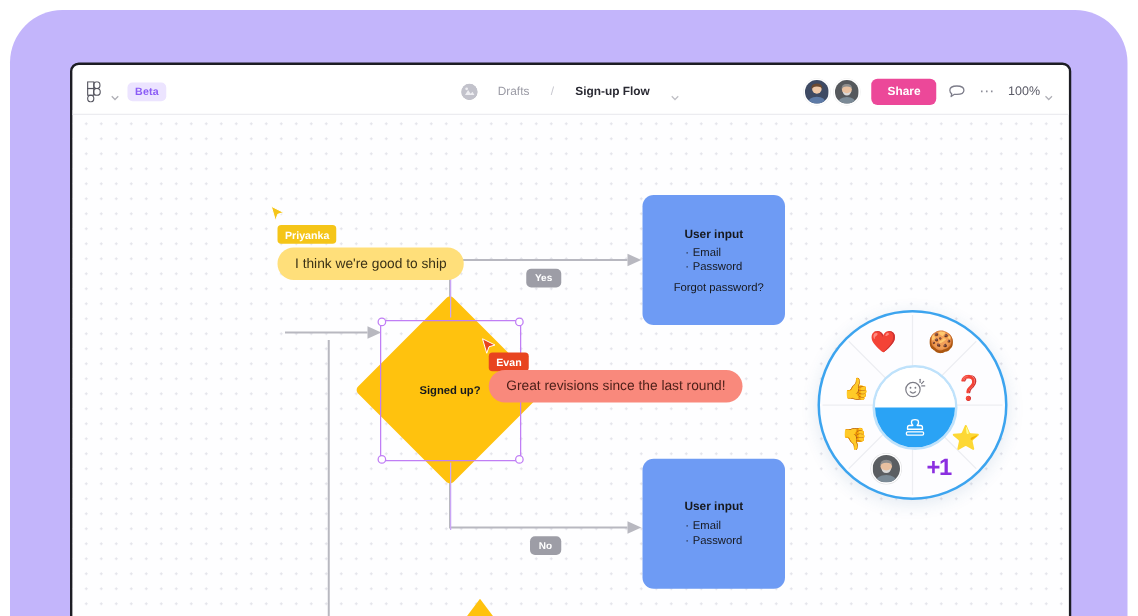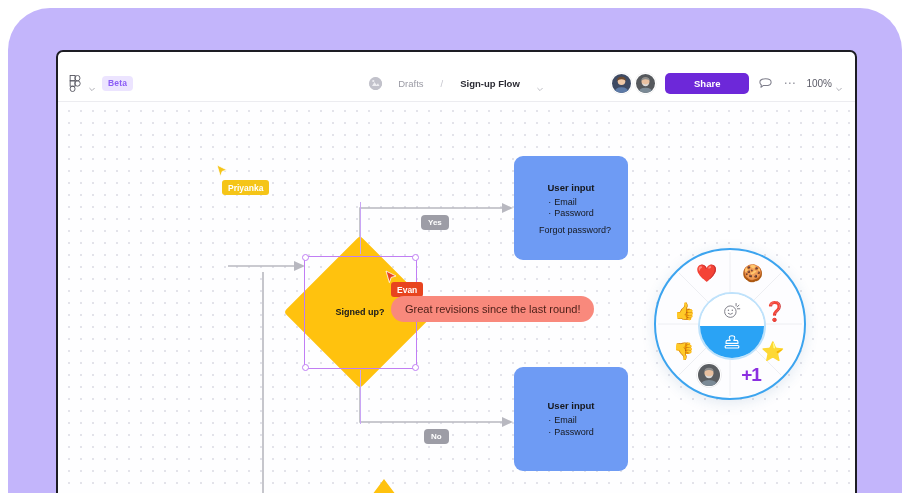--- a/index.html
+++ b/index.html
@@ -19,21 +19,21 @@
 
   
   .window{
     position:absolute;left:56px;top:50px;width:797px;height:443px;
     background:#ffffff;border:2px solid #1d1d24;border-radius:7px 7px 0 0;
     overflow:hidden;
   }
 
   
   .toolbar{
-    position:absolute;left:0;top:13px;width:100%;height:36px;
+    position:absolute;left:0;top:3px;width:100%;height:36px;
     background:#ffffff;border-bottom:1px solid #ececf0;
     display:flex;align-items:center;z-index:40;
   }
   .tb-left{display:flex;align-items:center;gap:6px;padding-left:11px;}
   .figma-logo{width:13px;height:17px;display:block;}
   .chev{width:8px;height:8px;display:block;opacity:.55;}
   .beta{
     background:#ece4ff;color:#8b5cf6;font-size:8.5px;font-weight:bold;
     padding:2.5px 6px;border-radius:4px;letter-spacing:.2px;
   }
@@ -54,22 +54,22 @@
   .tb-right{
     margin-left:auto;display:flex;align-items:center;gap:9px;padding-right:12px;
   }
   .avatars{display:flex;align-items:center;gap:3px;}
   .av{
     width:19px;height:19px;border-radius:50%;border:1.6px solid #fff;
     position:relative;overflow:hidden;box-shadow:0 0 0 .5px rgba(0,0,0,.07);
   }
   .av svg{position:absolute;inset:0;width:100%;height:100%;}
   .share-btn{
-    background:#6d28d9;color:#fff;font-size:9.5px;font-weight:bold;
-    padding:5px 29px;border-radius:5px;border:none;cursor:pointer;
+    background:#ec4899;color:#fff;font-size:9.5px;font-weight:bold;
+    padding:5px 13px;border-radius:5px;border:none;cursor:pointer;
   }
   .ico-btn{width:15px;height:15px;display:flex;align-items:center;justify-content:center;cursor:pointer;}
   .dots{font-size:12px;color:#8e8e99;letter-spacing:1px;line-height:8px;}
   .zoom-lbl{font-size:10px;color:#5a5a66;}
   .zoom-wrap{display:flex;align-items:center;gap:3px;cursor:pointer;}
 
   
   .canvas{
     position:absolute;left:0;top:36px;right:0;bottom:0;
     background-color:#fefeff;
@@ -301,20 +301,21 @@
 
       <div class="edgelbl" style="left:363px;top:111px;">Yes</div>
       <div class="edgelbl" style="left:366px;top:325px;">No</div>
 
       <div class="cursor" style="left:158px;top:76px;">
         <svg viewBox="0 0 12 14">
             <path d="M1 1 L11 6 L6.2 7.4 L4.4 12.6 Z" fill="#f5c518" stroke="#fff" stroke-width=".8"></path>
           </svg>
       </div>
       <div class="nametag" style="left:164px;top:92px;background:#f5c518;">Priyanka</div>
+      <div class="bubble" style="left:164px;top:110px;background:#ffdf7a;color:#3b3217;">I think we're good to ship</div>
 
       <div class="cursor" style="left:327px;top:182px;">
         <svg viewBox="0 0 12 14">
             <path d="M1 1 L11 6 L6.2 7.4 L4.4 12.6 Z" fill="#e8441f" stroke="#fff" stroke-width=".8"></path>
           </svg>
       </div>
       <div class="nametag" style="left:333px;top:194px;background:#e8441f;">Evan</div>
       <div class="bubble" style="left:333px;top:208px;background:#f9897c;color:#4a1e17;">Great revisions since the last round!</div>
 
       <div class="wheel" style="left:596px;top:160px;width:148px;height:148px;">

